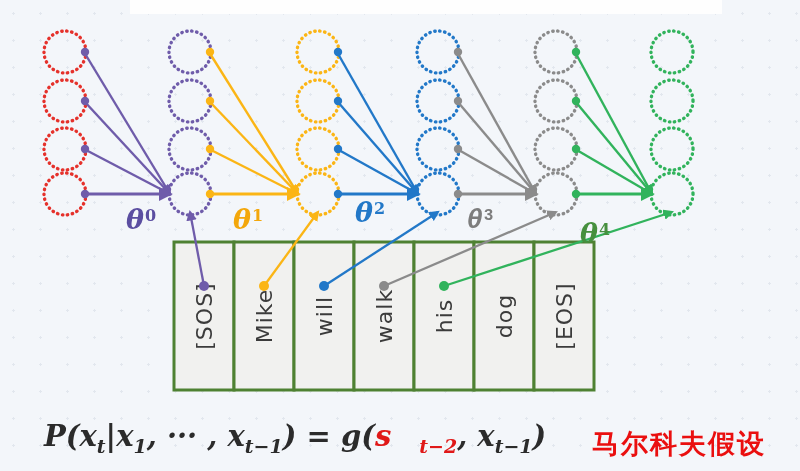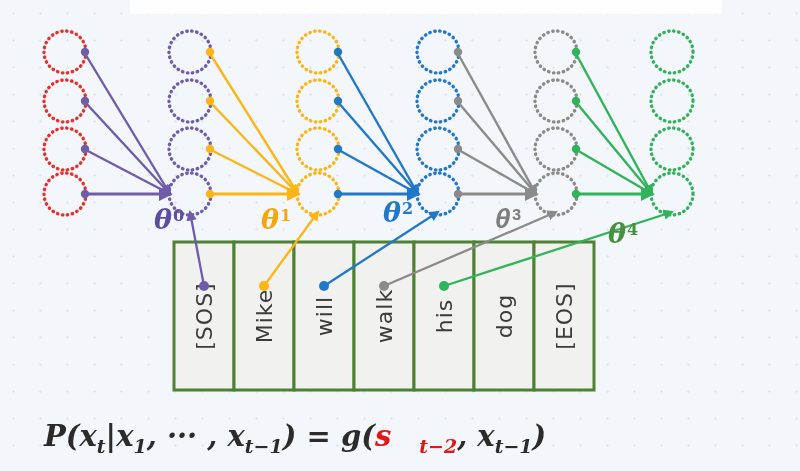--- a/index.html
+++ b/index.html
@@ -8,21 +8,21 @@
     background-color:#f3f6fa;
     background-image:radial-gradient(#e2e7ee 1.1px, rgba(0,0,0,0) 1.3px);
     background-size:27px 27px;
     font-family:"DejaVu Sans", sans-serif;
   }
   .top-strip{position:absolute; left:130px; top:0; width:592px; height:14px; background:#fefefe;}
   #net{position:absolute; left:0; top:0;}
   .theta{
     position:absolute; transform:translate(-50%,-50%);
     font-family:"DejaVu Serif", serif; font-style:italic; font-weight:bold;
-    font-size:27px; line-height:1; white-space:nowrap;margin-left:28px;
+    font-size:27px; line-height:1; white-space:nowrap;
   }
   .theta sup{font-size:16px; font-style:normal; vertical-align:8px; margin-left:1px;}
   .formula{
     position:absolute; left:44px; top:419px; white-space:nowrap;
     font-family:"DejaVu Serif", serif; font-style:italic; font-weight:bold;
     font-size:29px; color:#2b2b2b;
   }
   .formula sub{font-size:19px; font-weight:bold; vertical-align:-7px; letter-spacing:0;}
   .caption{
     position:absolute; left:592px; top:426px; white-space:nowrap;
@@ -149,13 +149,14 @@
       <circle cx="444" cy="286" r="5" fill="#31b35c"></circle>
     </svg>
   <div id="thetas">
       <span class="theta" style="left: 141px; top: 219px; color: rgb(91, 78, 161);"><span>θ</span><sup>0</sup></span>
       <span class="theta" style="left: 248px; top: 219px; color: rgb(243, 167, 12);"><span>θ</span><sup>1</sup></span>
       <span class="theta" style="left: 370px; top: 212px; color: rgb(34, 120, 200);"><span>θ</span><sup>2</sup></span>
       <span class="theta" style="left: 480px; top: 221px; color: rgb(125, 125, 125); font-family: Liberation Mono, monospace;"><span>θ</span><sup>3</sup></span>
       <span class="theta" style="left: 595px; top: 233px; color: rgb(70, 144, 62);"><span>θ</span><sup>4</sup></span>
     </div>
   <div class="formula" id="formula" style="color: rgb(43, 43, 43);"><span>P(x</span><sub>t</sub><span>|x</span><sub>1</sub><span>, ··· , x</span><sub>t−1</sub><span>) = g(</span><span style="color: rgb(224, 24, 24);">s</span><sub style="color: rgb(224, 24, 24); margin-left: 28px;">t−2</sub><span>, x</span><sub>t−1</sub><span>)</span></div>
+  <div class="caption" style="color: rgb(234, 15, 15);">马尔科夫假设</div>
 </div>
 
 </body></html>

